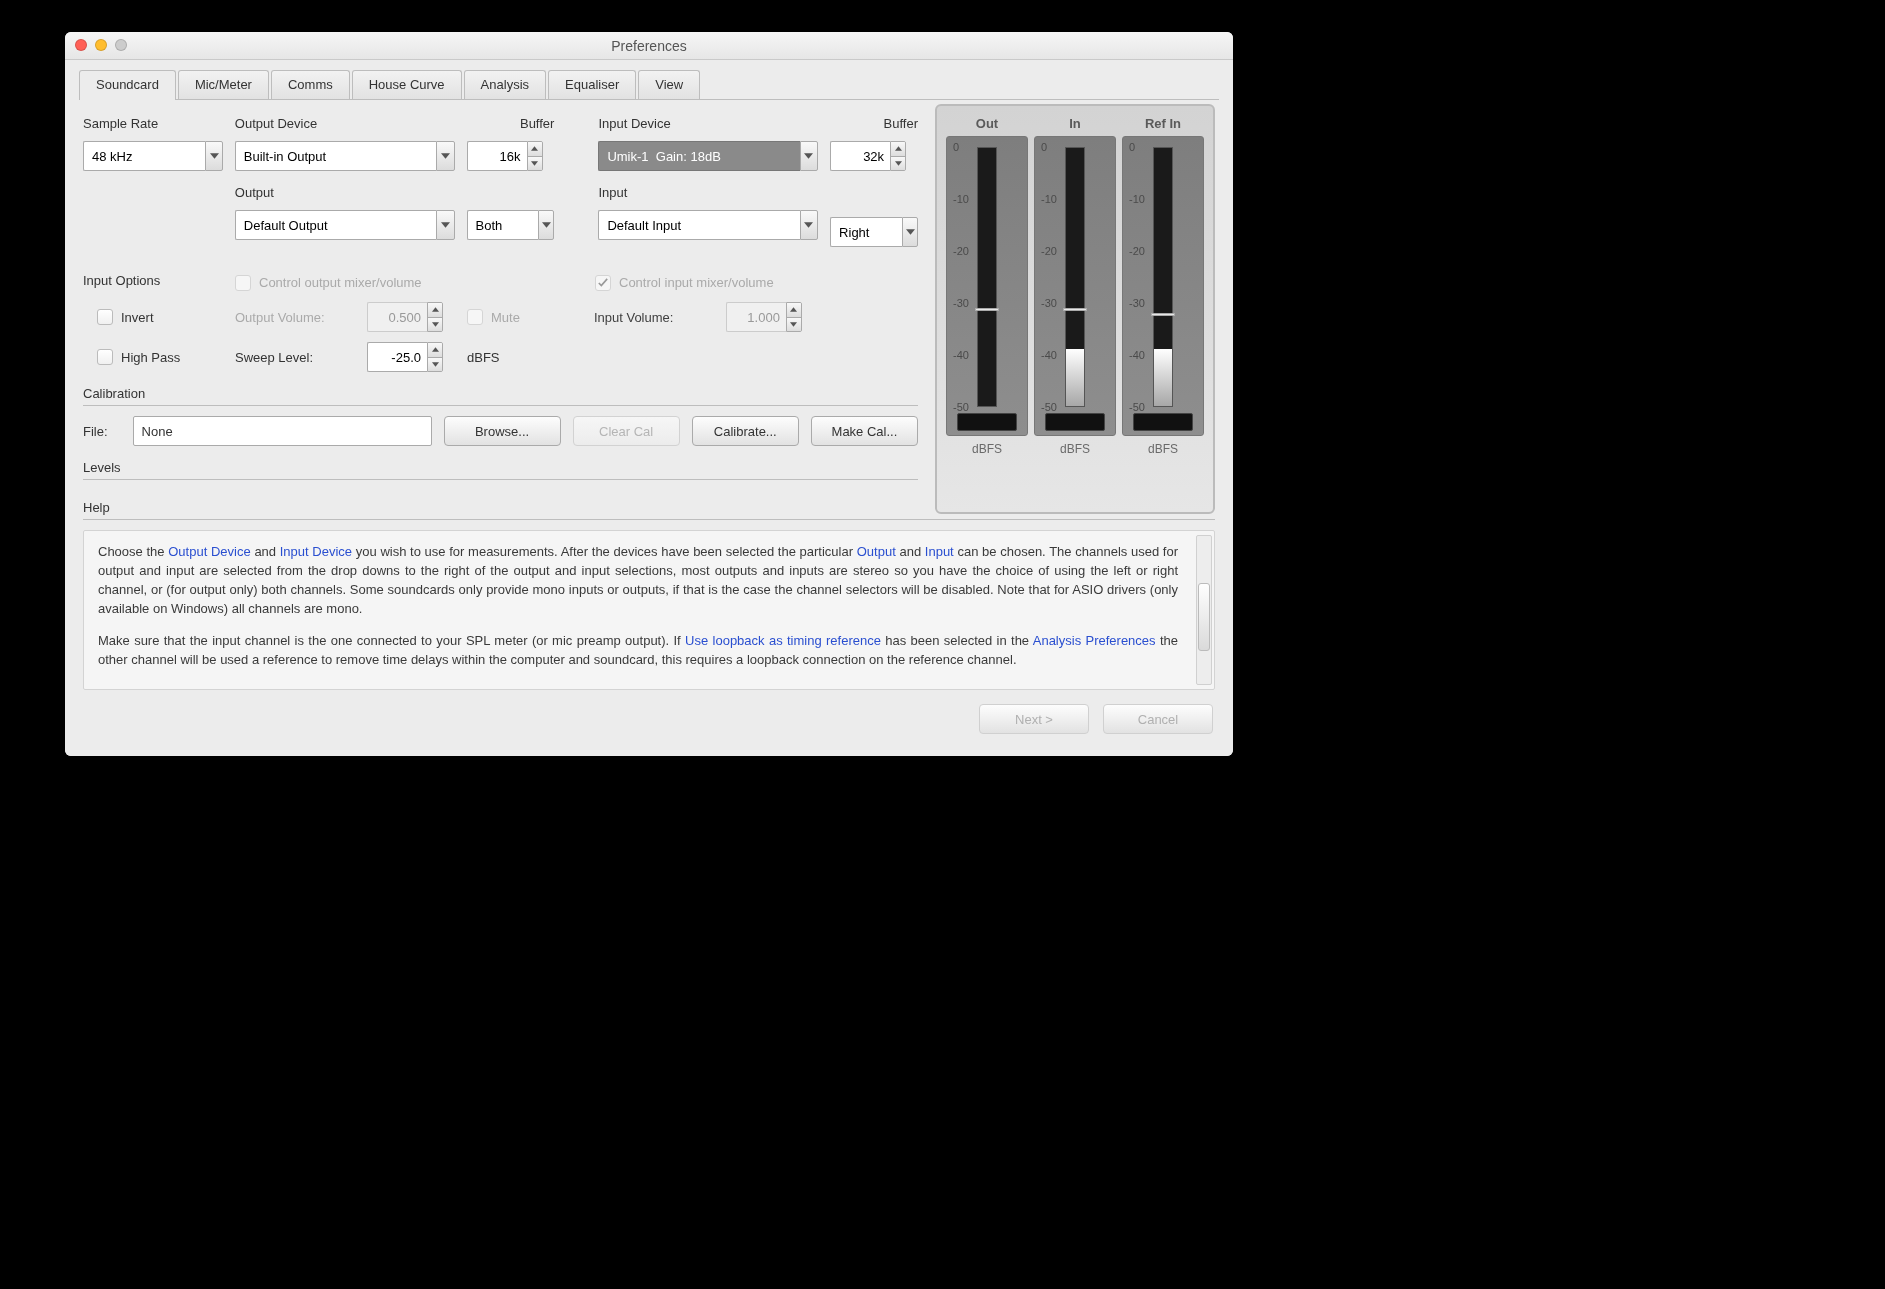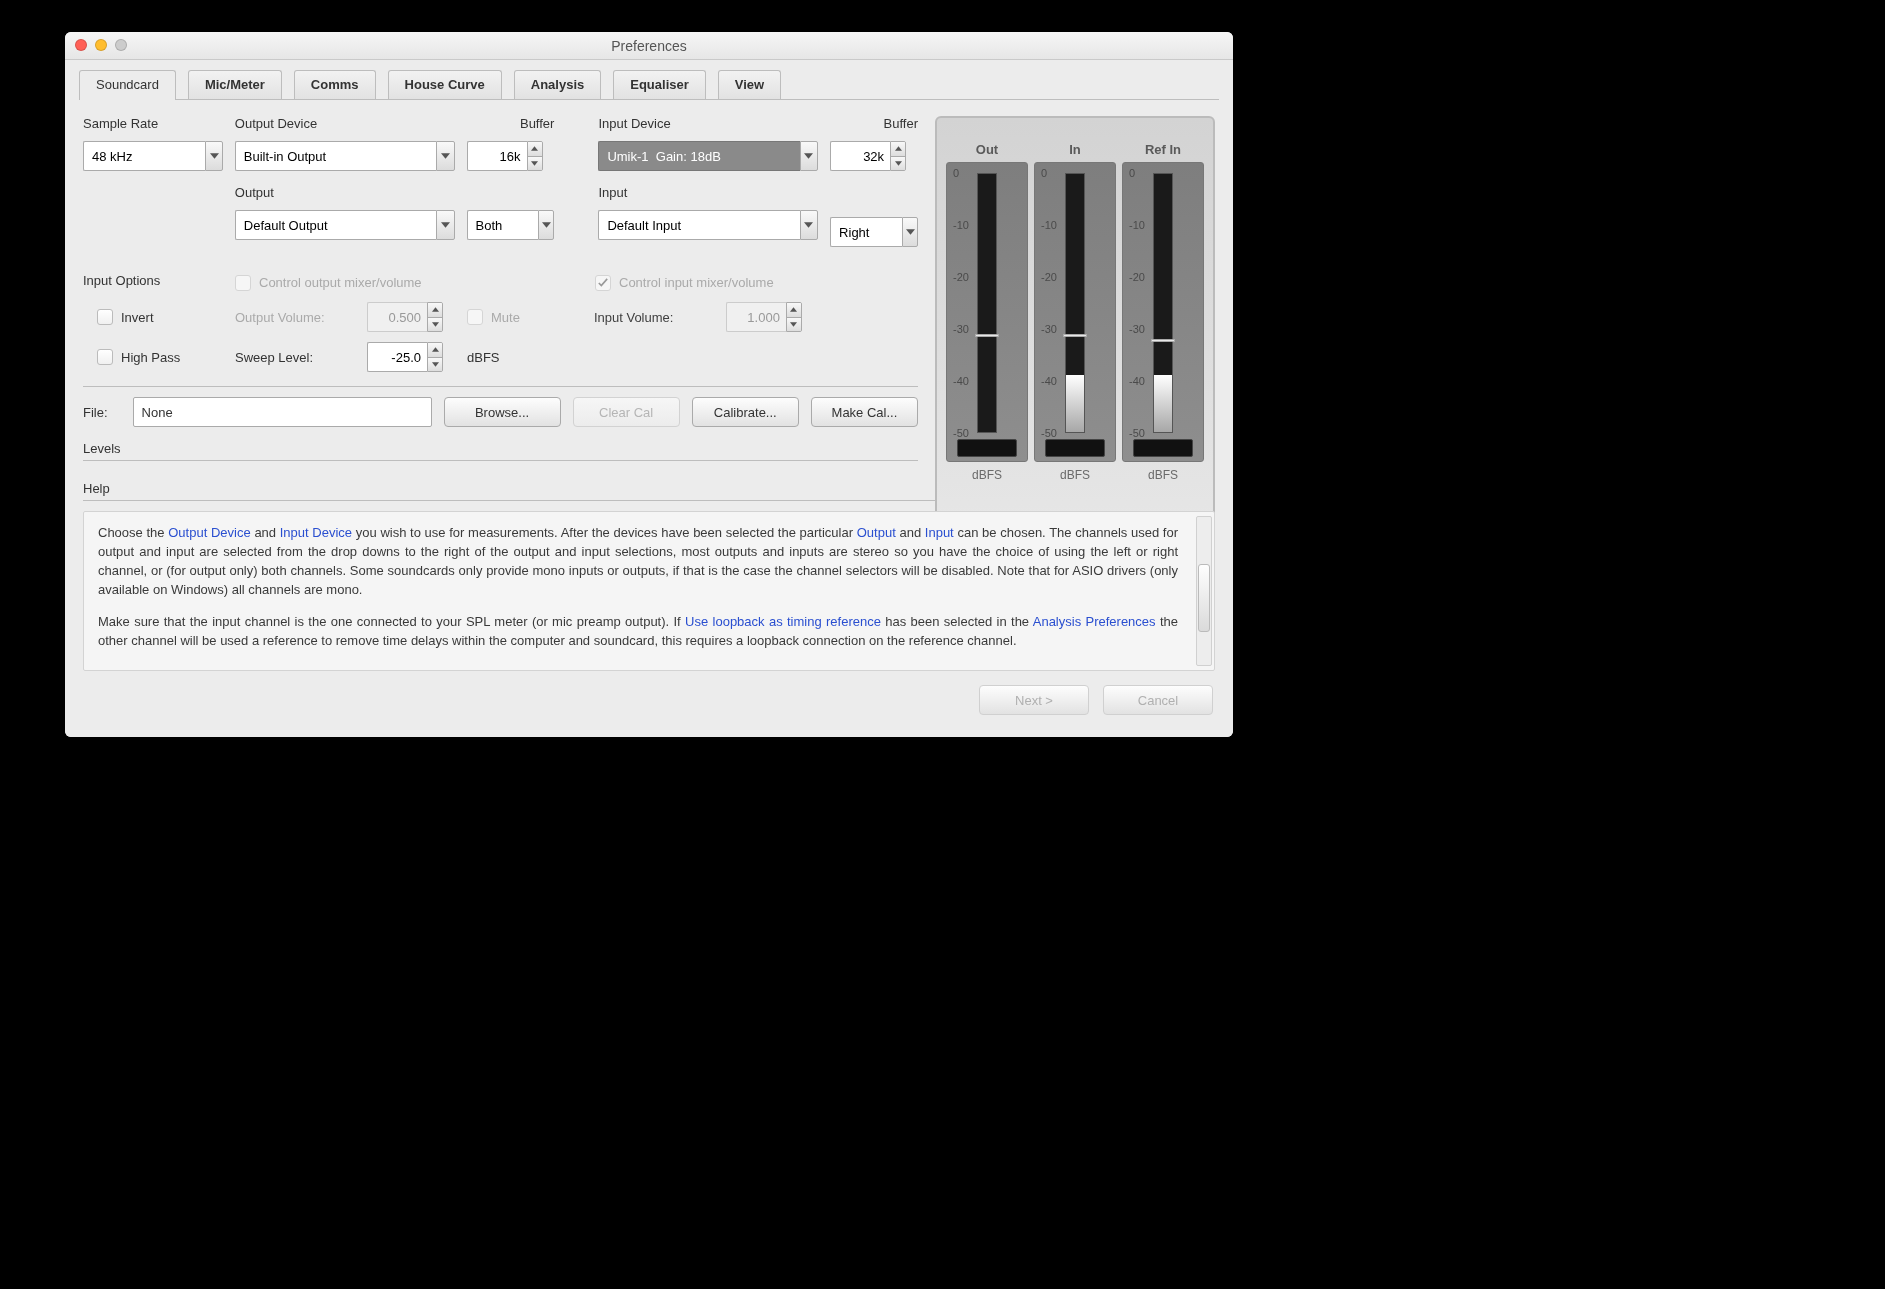--- a/index.html
+++ b/index.html
@@ -5,21 +5,21 @@
 * { box-sizing: border-box; margin:0; padding:0; }
 body { background:#000; font-family: -apple-system, "Lucida Grande", sans-serif; font-size:13px; color:#333; width:1885px; height:1289px; position:relative; }
 .window { position:absolute; left:65px; top:32px; width:1168px; background:#ececec; border-radius:6px; box-shadow:0 10px 40px rgba(0,0,0,0.5); overflow:hidden; }
 .titlebar { height:28px; background:linear-gradient(#f6f6f6,#e6e6e6); border-bottom:1px solid #c9c9c9; position:relative; display:flex; align-items:center; justify-content:center; }
 .titlebar .traffic { position:absolute; left:10px; top:7px; display:flex; gap:8px; }
 .traffic span { width:12px; height:12px; border-radius:50%; display:inline-block; border:0.5px solid rgba(0,0,0,0.15); }
 .tl-close{background:#ff5f56}.tl-min{background:#ffbd2e}.tl-max{background:#ccc}
 .title { font-size:14px; color:#555; }
 .tabs { display:flex; margin:10px 0 0 14px; }
 .tab { padding:6px 16px 7px; border:1px solid #bdbdbd; border-bottom:none; background:linear-gradient(#f2f2f2,#e2e2e2); margin-right:0; position:relative; border-radius:3px 3px 0 0; color:#333; cursor:default; }
-.tab + .tab { margin-left:12px;font-weight:bold; }
+.tab + .tab { margin-left:2px; }
 .tab.active { background:#ececec; border-color:#bdbdbd; z-index:2; }
 .tab.active::after{content:"";position:absolute;left:0;right:0;bottom:-2px;height:4px;background:#ececec;}
 .sepline{height:1px;background:#bdbdbd;margin:0 14px;}
 .panel{padding:16px 18px 22px; background:#ececec; position:relative;}
 .row{display:flex; align-items:flex-start; gap:12px;}
 .col{display:flex;flex-direction:column;gap:6px;}
 .lbl{font-size:13px;color:#333;margin-bottom:4px;white-space:nowrap;}
 .combo{display:flex;align-items:stretch;height:30px;}
 .combo input{border:1px solid #aaa;border-right:none;padding:0 8px;width:100%;background:#fff;font-size:13px;height:30px;border-radius:2px 0 0 2px;}
 .combo .btn{width:20px;border:1px solid #aaa;background:linear-gradient(#f9f9f9,#dcdcdc);border-radius:0 2px 2px 0;display:flex;align-items:center;justify-content:center;}
@@ -35,21 +35,21 @@
 .chk{display:flex;align-items:center;gap:8px;}
 .chkbox{width:16px;height:16px;border:1px solid #bbb;border-radius:3px;background:linear-gradient(#fff,#f0f0f0);display:flex;align-items:center;justify-content:center;}
 .chk.disabled{color:#aaa}
 .chk.disabled .chkbox{border-color:#d5d5d5;background:#f6f6f6}
 .button{height:30px;padding:0 14px;border:1px solid #aaa;border-radius:4px;background:linear-gradient(#fdfdfd,#e2e2e2);font-size:13px;color:#333;display:flex;align-items:center;justify-content:center;cursor:default;}
 .button.disabled{color:#b5b5b5;border-color:#d2d2d2;background:linear-gradient(#f6f6f6,#ececec)}
 .textfield{height:30px;border:1px solid #aaa;background:#fff;padding:0 8px;display:flex;align-items:center;border-radius:2px;}
 .section{margin-top:14px;}
 .subhead{font-size:13px;color:#333;margin-bottom:4px;}
 .under{height:1px;background:#bdbdbd;margin:2px 0 10px;}
-.meters{position:absolute;right:18px;top:16px;width:280px;height:410px;border:2px solid #bbb;border-radius:6px;background:linear-gradient(#d3d3d3,#e6e6e6);display:flex;justify-content:space-around;padding:24px 6px;}
+.meters{position:absolute;right:18px;top:4px;width:280px;height:410px;border:2px solid #bbb;border-radius:6px;background:linear-gradient(#d3d3d3,#e6e6e6);display:flex;justify-content:space-around;padding:10px 6px;}
 .meter{width:82px;display:flex;flex-direction:column;align-items:center;}
 .mtitle{font-weight:bold;color:#5a5a5a;height:18px;}
 .mbody{position:relative;width:100%;height:300px;background:linear-gradient(#7e7e7e,#8e8e8e);border:1px solid #777;border-radius:3px;margin-top:2px;}
 .track{position:absolute;left:50%;transform:translateX(-50%);top:10px;bottom:28px;width:20px;background:#1a1a1a;border:1px solid #555;}
 .fill{position:absolute;left:0;right:0;bottom:0;background:linear-gradient(#fff,#a7a7a7);}
 .marker{position:absolute;left:-3px;right:-3px;height:3px;background:#e8e8e8;border:1px solid #aaa;}
 .ticks{position:absolute;left:6px;top:10px;bottom:28px;width:30px;color:#4a4a4a;font-size:11px;}
 .tick{position:absolute;transform:translateY(-50%);}
 .blackbox{position:absolute;left:10px;right:10px;bottom:4px;height:18px;background:#111;border-radius:2px;border:1px solid #444;}
 .munit{color:#6a6a6a;font-size:12px;margin-top:6px;}
@@ -368,20 +368,21 @@
                 <svg viewBox="0 0 8 5">
                   <path d="M0 0h8L4 5z"></path>
                 </svg>
               </div>
             </div>
       </div>
       <div>dBFS</div>
     </div>
 
     <div class="section">
+      <div class="subhead">Calibration</div>
       <div class="under"></div>
       <div class="row" style="align-items:center;">
         <div style="width:38px;">File:</div>
         <div class="textfield" style="width:302px;">
               <span>None</span>
             </div>
         <div class="button" style="width:118px;">Browse...</div>
         <div class="button disabled" style="width:108px;">Clear Cal</div>
         <div class="button" style="width:108px;">Calibrate...</div>
         <div class="button" style="width:108px;">Make Cal...</div>

